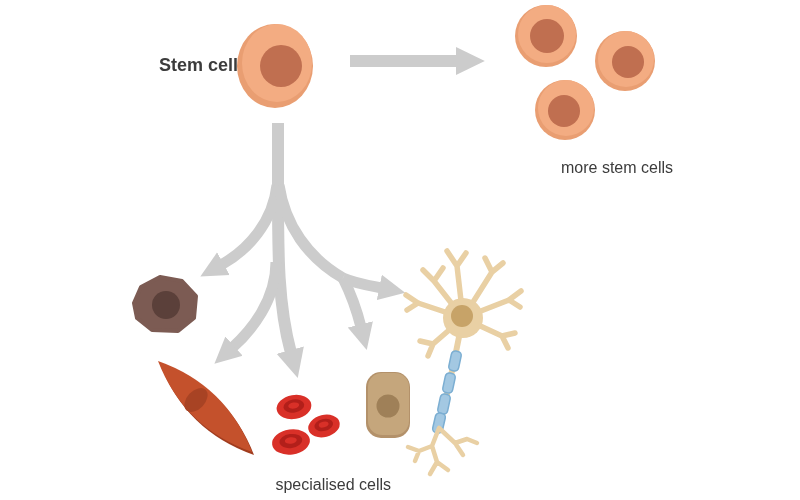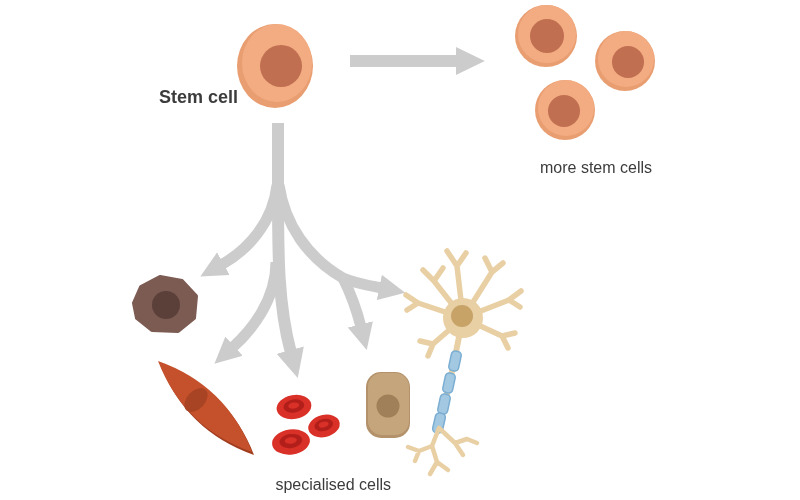--- a/index.html
+++ b/index.html
@@ -129,17 +129,17 @@
       <rect class="myelin" x="-5" y="-10" width="10" height="20" rx="4" transform="translate(449,383) rotate(12)"></rect>
       <rect class="myelin" x="-5" y="-10" width="10" height="20" rx="4" transform="translate(444,404) rotate(12)"></rect>
       <rect class="myelin" x="-5" y="-10" width="10" height="20" rx="4" transform="translate(439,423) rotate(13)"></rect>
     </g>
     <path class="neuron-stroke" stroke-width="4.5" d="M439,428 L432,446 M432,446 L419,451 M419,451 L408,447 M419,451 L415,461
       M432,446 L437,462 M437,462 L430,474 M437,462 L448,470
       M439,428 L455,443 M455,443 L467,439 M455,443 L463,455 M467,439 L477,443"></path>
   </g>
 </svg>
 
-<div class="label label-bold" style="left:98px;top:56px;width:140px;text-align:right;margin-top:32px;">Stem cell</div>
+<div class="label label-bold" style="left:98px;top:56px;width:140px;text-align:right;">Stem cell</div>
 
-<div class="label label-reg" style="left:496px;top:159px;width:200px;text-align:center;">more stem cells</div>
+<div class="label label-reg" style="left:517px;top:159px;width:200px;text-align:center;">more stem cells</div>
 
 <div class="label label-reg" style="left:191px;top:476px;width:200px;text-align:right;">specialised cells</div>
 
 </body></html>

